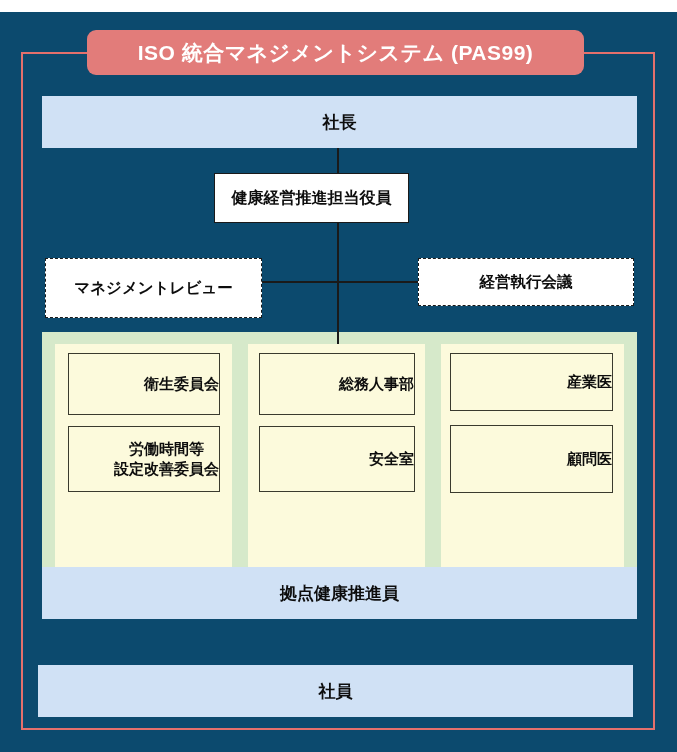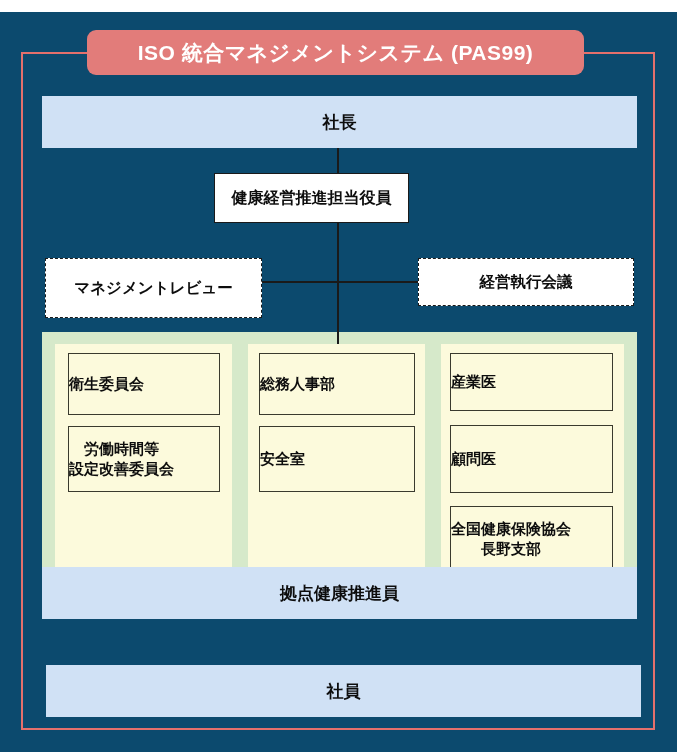--- a/index.html
+++ b/index.html
@@ -116,21 +116,21 @@
   }
 
   
   .item-box {
     position: absolute;
     background: #fcfadc;
     border: 1.5px solid #3a3a2e;
     box-sizing: border-box;
     display: flex;
     align-items: center;
-    justify-content: flex-start;
+    justify-content: flex-end;
     text-align: center;
     color: #0d0d0d;
     font-size: 15px;
     font-weight: bold;
     line-height: 1.32;
     z-index: 3;
   }
 
   
   .line-v {
@@ -200,28 +200,22 @@
     <span>安全室</span>
   </div>
 
   <div class="col-yellow" style="left:441px; top:332px; width:183px; height:228px;"></div>
   <div class="item-box" style="left:450px; top:341px; width:163px; height:58px;">
     <span>産業医</span>
   </div>
   <div class="item-box" style="left:450px; top:413px; width:163px; height:68px;">
     <span>顧問医</span>
   </div>
-  <div class="item-box" style="left:450px; top:494px; width:163px; height:66px;">
-    <span>
-      <span>全国健康保険協会</span><br>
-      <span>長野支部</span>
-    </span>
-  </div>
 
   <div class="abox band-blue" style="left:42px; top:555px; width:595px; height:52px;">
     <span>拠点健康推進員</span>
   </div>
 
-  <div class="abox band-blue" style="left:46px; top:653px; width:595px; height:52px;">
+  <div class="abox band-blue" style="left:38px; top:653px; width:595px; height:52px;">
     <span>社員</span>
   </div>
 
 </div>
 
 </body></html>

